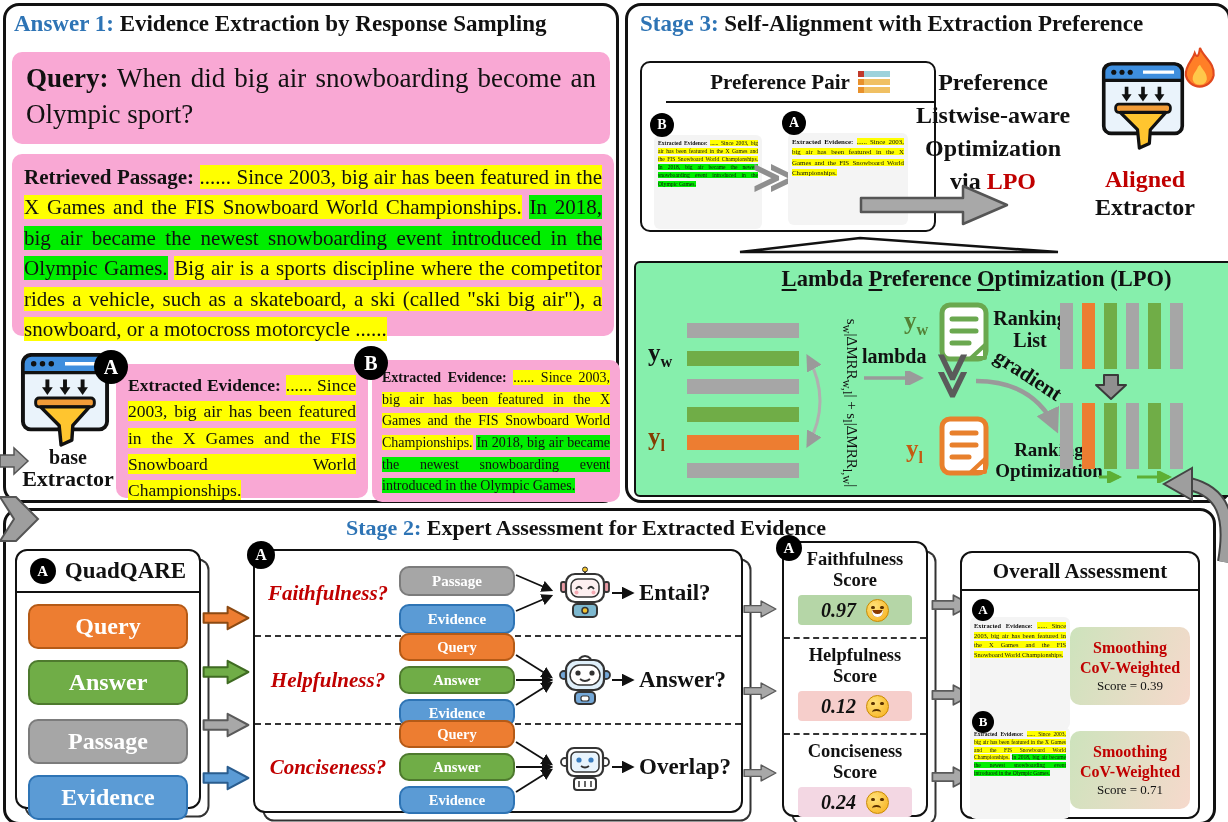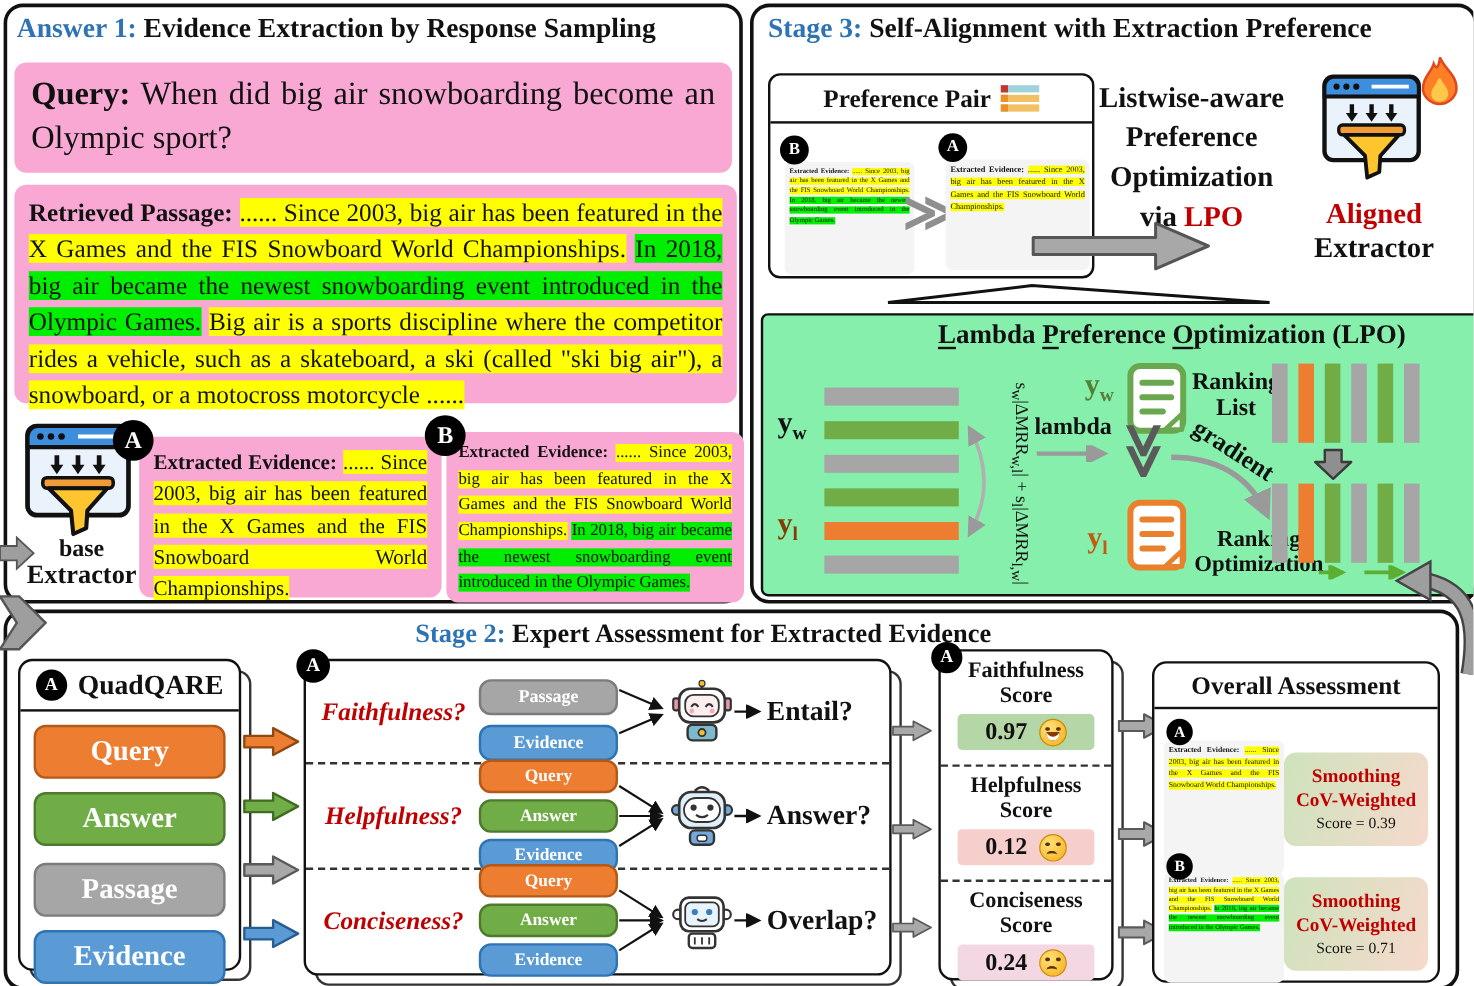--- a/index.html
+++ b/index.html
@@ -34,21 +34,21 @@
   .ylab sub{font-size:0.65em;}
   .face{position:relative;width:21px;height:21px;border-radius:50%;flex:0 0 auto;
         background:radial-gradient(circle at 35% 32%,#ffe27a,#f7ad17);border:1px solid #c98a00;}
   .face::before{content:"";position:absolute;left:4px;top:6px;width:3.5px;height:3.5px;
         background:#5a3100;border-radius:50%;box-shadow:9px 0 0 #5a3100;}
   .face-happy::after{content:"";position:absolute;left:4.5px;top:10px;width:11px;height:7px;
         background:#8a3a00;border-radius:0 0 11px 11px;box-shadow:inset 0 -3px 0 #fff;}
   .face-sad::after{content:"";position:absolute;left:5px;top:13px;width:9px;height:5px;
         border-top:2px solid #5a3100;border-radius:50% 50% 0 0;}
   .scorebox{display:flex;align-items:center;justify-content:center;gap:10px;
-        border-radius:4px;font-weight:bold;font-size:20px;}
+        border-radius:4px;font-weight:bold;font-size:20px;font-style:italic;}
   .tone-green{background:#B5D6A7;} .tone-red{background:#F6CECB;} .tone-pink{background:#F3D7E3;}
   .resultbox{position:absolute;border-radius:10px;display:flex;flex-direction:column;
         align-items:center;justify-content:center;line-height:1.25;
         background:linear-gradient(110deg,#cde3bc,#f6d9cc);}
   .resultbox .r{color:#C00000;font-weight:bold;font-size:16px;}
   .resultbox .k{color:#111;font-weight:normal;font-size:13px;}
   .minicard{position:absolute;background:#F4F4F4;border-radius:6px;padding:4px;overflow:hidden;}
   .arow{display:flex;align-items:center;padding:0 4px 0 2px;}
   .dashed-b{border-bottom:2.5px dashed #333;}
   .conn{flex:0 0 44px;height:70px;}
@@ -144,21 +144,21 @@
       <span class="hl-g">In 2018, big air became the newest snowboarding event introduced in the Olympic Games.</span>
     </div>
   </section>
 
   <section class="stagebox" style="left:625px;top:3px;width:600px;height:494px;">
     <h2 class="stitle" style="left:12px;top:5px;margin:0;">
       <span class="sprefix">Stage 3:</span>
       <span>Self-Alignment with Extraction Preference</span>
     </h2>
 
-    <div class="abs" style="left:12px;top:55px;width:268px;height:167px;border:2.5px solid #111;border-radius:10px;background:#fff;">
+    <div class="abs" style="left:12px;top:55px;width:268px;height:167px;border:2.5px solid #111;border-radius:10px;background:#fff;padding-left:24px;">
       <div style="height:38px;border-bottom:2.5px solid #111;display:flex;align-items:center;justify-content:center;gap:8px;">
         <span class="b" style="font-size:21px;">Preference Pair</span>
         <span style="display:inline-flex;flex-direction:column;gap:2px;">
           <span style="width:26px;height:6px;background:#9fd2da;border-left:6px solid #c0392b;"></span>
           <span style="width:26px;height:6px;background:#f0c063;border-left:6px solid #e8912c;"></span>
           <span style="width:26px;height:6px;background:#f0c063;border-left:6px solid #e8912c;"></span>
         </span>
       </div>
       <div class="badge" style="left:8px;top:50px;width:24px;height:24px;font-size:14px;">B</div>
       <div class="minicard jt" style="left:12px;top:72px;width:100px;height:86px;font-size:5.6px;line-height:1.45;">
@@ -168,22 +168,22 @@
       </div>
       <div class="abs chev" style="left:110px;top:88px;font-size:44px;">≫</div>
       <div class="badge" style="left:140px;top:48px;width:24px;height:24px;font-size:14px;">A</div>
       <div class="minicard jt" style="left:146px;top:70px;width:112px;height:84px;font-size:6.9px;line-height:1.5;">
         <span class="b">Extracted Evidence:</span>
         <span class="hl-y">...... Since 2003, big air has been featured in the X Games and the FIS Snowboard World Championships.</span>
       </div>
     </div>
 
     <div class="abs b" style="left:262px;top:60px;width:206px;text-align:center;font-size:24px;line-height:1.38;">
+      <div>Preference</div>
       <div>Listwise-aware</div>
-      <div>Preference</div>
       <div>Optimization</div>
       <div>
         <span>via </span><span style="color:#C00000;">LPO</span>
       </div>
     </div>
 
     <svg class="abs" style="left:231px;top:176px;" width="152" height="46" viewBox="0 0 152 46">
       <path d="M2 16 H104 V4 L148 23 L104 42 V30 H2 Z" fill="#A8A8A8" stroke="#555" stroke-width="2.5" stroke-linejoin="round"></path>
     </svg>
 

